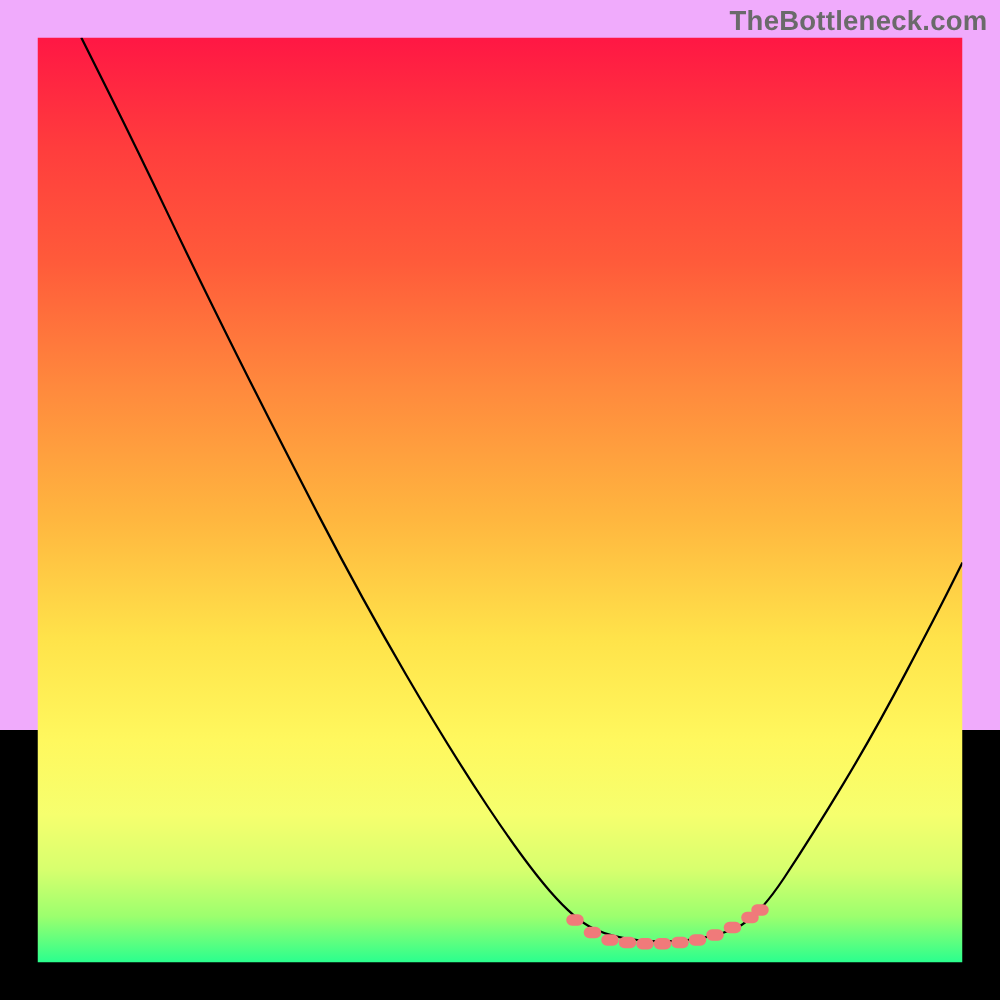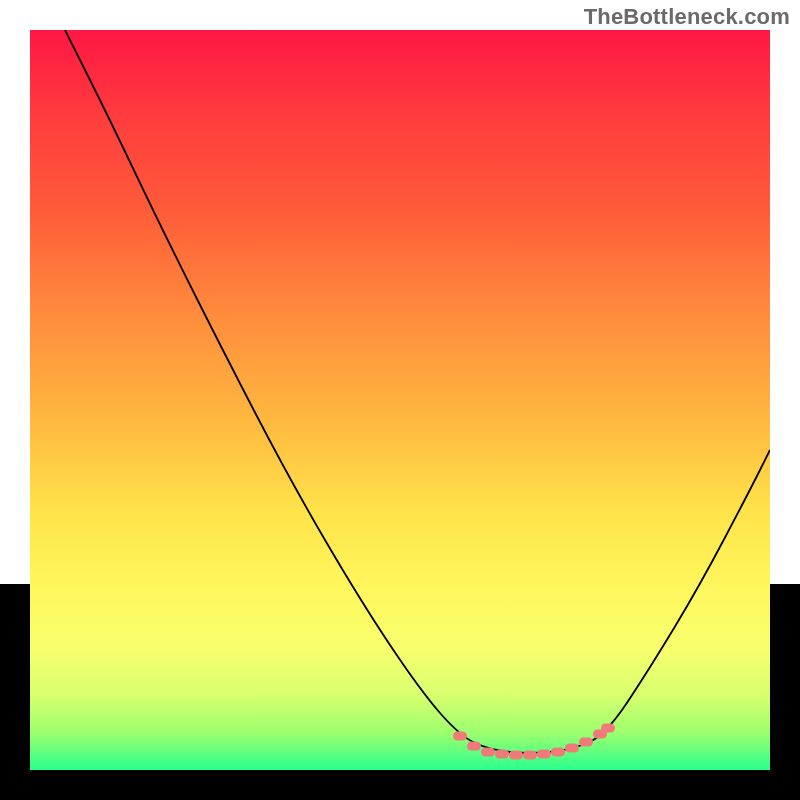--- a/index.html
+++ b/index.html
@@ -8,21 +8,21 @@
     width: 800px;
     height: 800px;
     background: #000000;
     overflow: hidden;
     font-family: Arial, Helvetica, sans-serif;
   }
   .outer {
     position: relative;
     width: 800px;
     height: 584px;
-    background: #ffffff;
+    background: #f0abfc;
   }
   .watermark {
     position: absolute;
     top: 4px;
     right: 10px;
     font-size: 22px;
     font-weight: 600;
     color: #6a6a6a;
     letter-spacing: 0.2px;
     z-index: 10;

